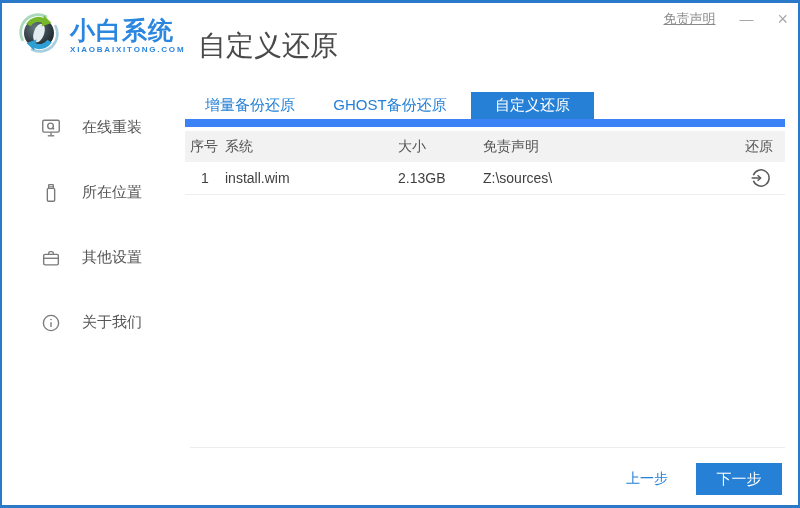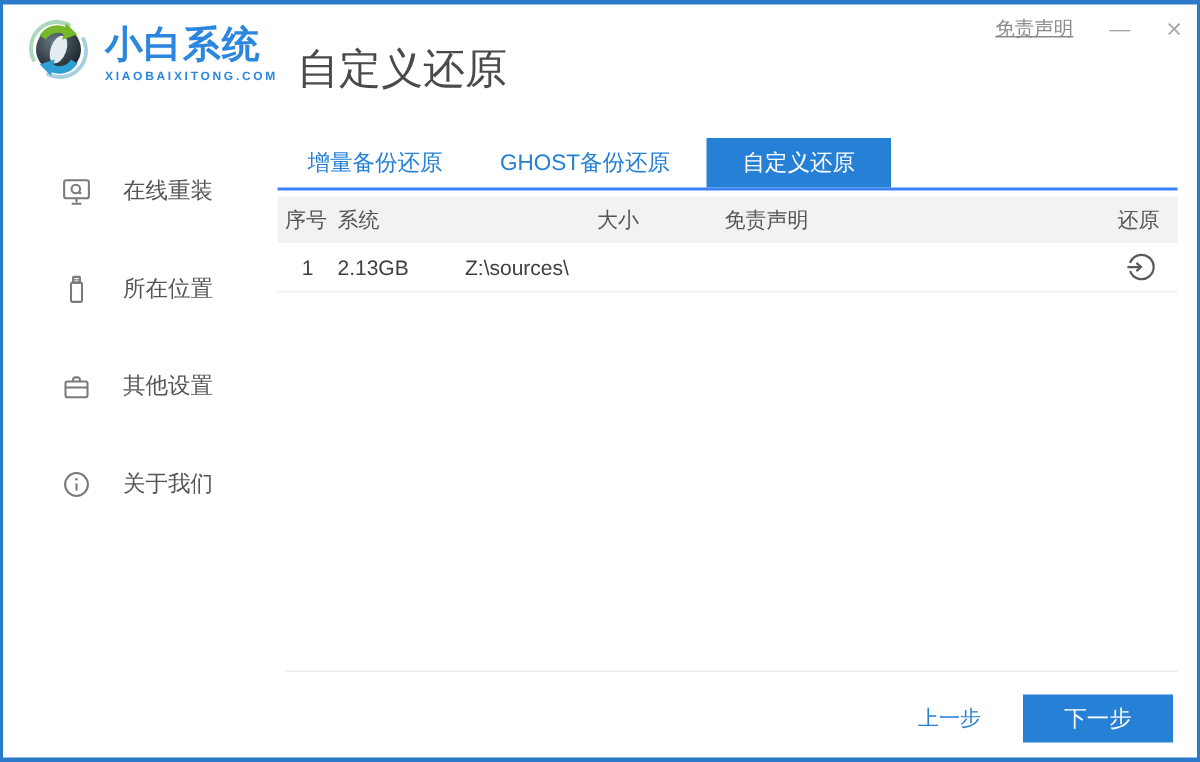--- a/index.html
+++ b/index.html
@@ -33,21 +33,21 @@
   }
   .side-item .sicon { width:22px; height:22px; display:flex; align-items:center; justify-content:center; }
   .side-item.active { color:#2580d6; }
   .side-item.active::before {
     content:""; position:absolute; left:-2px; top:6px; width:4px; height:53px; background:#2580d6;
   }
 
   
   .tabbar {
     position:absolute; left:183px; top:89px; width:600px; height:35px;
-    border-bottom:2px solid #3b82f6; display:flex; padding-left:6px;text-align:center;
+    border-bottom:8px solid #3b82f6; display:flex; padding-left:6px;text-align:center;
   }
   .tab {
     display:flex; align-items:center; justify-content:center;
     font-size:15px; color:#2580d6; cursor:pointer;
   }
   .tab-1 { width:118px; margin-right:12px; }
   .tab-2 { width:138px; margin-right:12px; }
   .tab-3 { width:123px; }
   .tab.active { background:#2580d6; color:#fff; }
 
@@ -62,21 +62,21 @@
   .c-loc { flex:1; }
   .c-act { width:70px; text-align:right; padding-right:12px; }
   .trow .c-act { display:flex; justify-content:flex-end; align-items:center; }
   .restore-btn { width:24px; height:24px; display:flex; cursor:pointer; }
 
   
   .footer-line { position:absolute; left:188px; top:444px; width:595px; height:1px; background:#ececec; }
   .footer { position:absolute; right:16px; bottom:10px; display:flex; align-items:center; gap:28px; }
   .prev-btn { color:#2580d6; font-size:14px; cursor:pointer; }
   .next-btn {
-    width:100px; height:32px; background:#2580d6; color:#fff; font-size:15px;
+    width:86px; height:32px; background:#2580d6; color:#fff; font-size:15px;
     display:flex; align-items:center; justify-content:center; cursor:pointer;
   }
 </style>
 </head>
 <body>
 
 <div class="window">
 
   <div class="brand">
     <span>
@@ -172,20 +172,21 @@
   <div class="table">
     <div class="thead">
       <div class="c-idx">序号</div>
       <div class="c-sys">系统</div>
       <div class="c-size">大小</div>
       <div class="c-loc">免责声明</div>
       <div class="c-act">还原</div>
     </div>
     <div class="trow">
       <div class="c-idx">1</div>
+      <div class="c-sys">install.wim</div>
       <div class="c-size">2.13GB</div>
       <div class="c-loc">Z:\sources\</div>
       <div class="c-act">
         <span class="restore-btn">
           <svg width="24" height="24" viewBox="0 0 24 24" fill="none" stroke="#5a5a5a" stroke-width="1.5">
             <path d="M4.4 9.2 A8.1 8.1 0 1 1 4.4 14.8"></path>
             <path d="M2.6 12h8.8"></path>
             <path d="M8.6 9.3L11.6 12 8.6 14.7"></path>
           </svg>
         </span>

